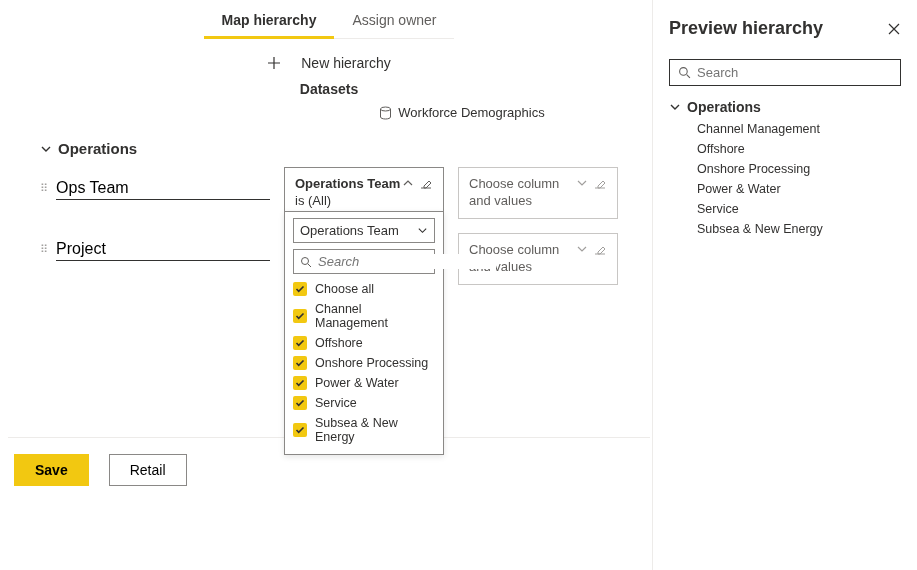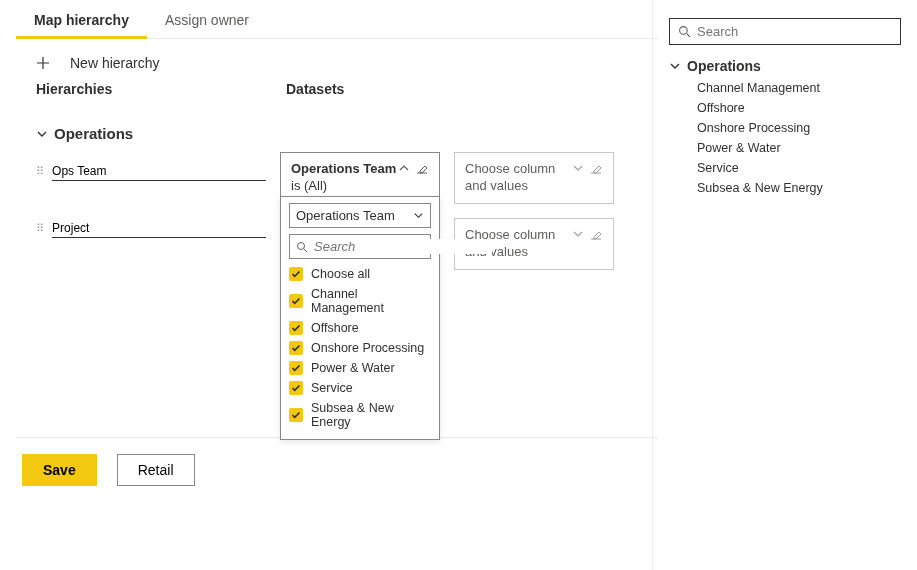--- a/index.html
+++ b/index.html
@@ -1,18 +1,18 @@
 <!DOCTYPE html>
 <html><head>
 <meta charset="utf-8">
 <style>
   * { box-sizing: border-box; margin: 0; padding: 0; }
   body { font-family: "Segoe UI", Arial, sans-serif; font-size: 13px; color: #323130; width: 917px; height: 570px; position: relative; background: #fff; }
   
-  .main { position: absolute; left: 16px; top: 0; width: 642px; height: 496px; display: flex; flex-direction: column; }
+  .main { position: absolute; left: 8px; top: 0; width: 642px; height: 496px; display: flex; flex-direction: column; align-items: center; }
   .tabs { display: flex; border-bottom: 1px solid #edebe9; padding: 0; }
   .tab { padding: 12px 18px 10px; font-size: 14px; cursor: pointer; color: #605e5c; position: relative; }
   .tab.active { color: #323130; font-weight: 600; }
   .tab.active::after { content: ""; position: absolute; left: 0; right: 0; bottom: -1px; height: 3px; background: #f2c811; }
   
   .toolbar { padding: 16px 20px 8px; }
   .newh { display: inline-flex; align-items: center; gap: 20px; font-size: 14px; cursor: pointer; }
   
   .headers { display: flex; padding: 0 20px 8px; font-weight: 600; font-size: 14px;}
   .headers .h1 { width: 250px; }
@@ -23,21 +23,21 @@
   .dsitem { display:inline-flex; align-items:center; gap:6px; color:#323130; cursor:pointer;}
   
   .content { flex: 1; overflow: visible; padding: 0 20px; position: relative; }
   
   .oprow { display:flex; align-items:center; gap:6px; font-weight:600; font-size:15px; padding: 6px 0 10px; cursor:pointer;}
   
   .grid { display:flex; gap: 14px; }
   .col-labels { width: 230px; display:flex; flex-direction:column; gap: 36px; padding-top:8px;}
   .lvlrow { display:flex; align-items:center; gap:10px; }
   .grip { color:#a19f9d; cursor:grab; letter-spacing:-2px; font-size:11px; line-height:8px;}
-  .lvlinput { flex:1; border:none; border-bottom:1px solid #323130; font-size:12px; padding: 4px 0 2px; outline:none; background:transparent;}
+  .lvlinput { flex:1; border:none; border-bottom:1px solid #323130; font-size:16px; padding: 4px 0 2px; outline:none; background:transparent;}
   
   .col-ds { width: 160px; display:flex; flex-direction:column; gap: 14px; position:relative;}
   .card { border:1px solid #8a8886; padding: 8px 10px; font-size:13px; position:relative; background:#fff;}
   .card .top { display:flex; justify-content:space-between; align-items:flex-start;}
   .card .title { font-size:13px; line-height:1.3;}
   .card .icons { display:flex; gap:4px; color:#605e5c;}
   .iconbtn { cursor:pointer; width:14px; height:14px; display:inline-flex; align-items:center; justify-content:center;}
   .card.light { border-color:#c8c6c4; color:#605e5c;}
   
   .dropdown { position:absolute; top:44px; left:0; width:160px; border:1px solid #8a8886; background:#fff; padding:6px 8px 10px; z-index:5; box-shadow: 0 2px 6px rgba(0,0,0,.1);}
@@ -77,26 +77,34 @@
       <span>
         <svg width="14" height="14" viewBox="0 0 14 14">
             <path d="M7 1v12M1 7h12" stroke="#323130" stroke-width="1.2" fill="none"></path>
           </svg>
       </span>
       <span>New hierarchy</span>
     </div>
   </div>
 
   <div class="headers">
-    <div class="h1">Hierarchies</div>
     <div class="h2">Datasets</div>
   </div>
 
   <div class="dsrow">
     <div class="dsspacer"></div>
+    <div class="dsitem">
+      <span>
+        <svg width="13" height="14" viewBox="0 0 13 14">
+            <ellipse cx="6.5" cy="3" rx="5" ry="2" fill="none" stroke="#605e5c"></ellipse>
+            <path d="M1.5 3v8c0 1.1 2.2 2 5 2s5-.9 5-2V3" fill="none" stroke="#605e5c"></path>
+          </svg>
+      </span>
+      <span>Workforce Demographics</span>
+    </div>
   </div>
 
   <div class="content">
     <div class="oprow">
       <span>
         <svg width="12" height="12" viewBox="0 0 12 12">
             <path d="M2 4l4 4 4-4" fill="none" stroke="#323130" stroke-width="1.4"></path>
           </svg>
       </span>
       <span>Operations</span>
@@ -261,20 +269,28 @@
     </div>
   </div>
 
   <div class="footer">
     <button class="btn primary">Save</button>
     <button class="btn">Retail</button>
   </div>
 </div>
 
 <div class="preview">
+  <div class="ptitle">
+    <span>Preview hierarchy</span>
+    <span>
+      <svg width="14" height="14" viewBox="0 0 14 14">
+          <path d="M2 2l10 10M12 2L2 12" stroke="#323130" stroke-width="1.2"></path>
+        </svg>
+    </span>
+  </div>
   <div class="psearch">
     <span>
       <svg width="13" height="13" viewBox="0 0 12 12">
           <circle cx="5" cy="5" r="3.5" fill="none" stroke="#605e5c"></circle>
           <path d="M8 8l3 3" stroke="#605e5c"></path>
         </svg>
     </span>
     <input placeholder="Search" style="">
   </div>
   <div class="pnode">

